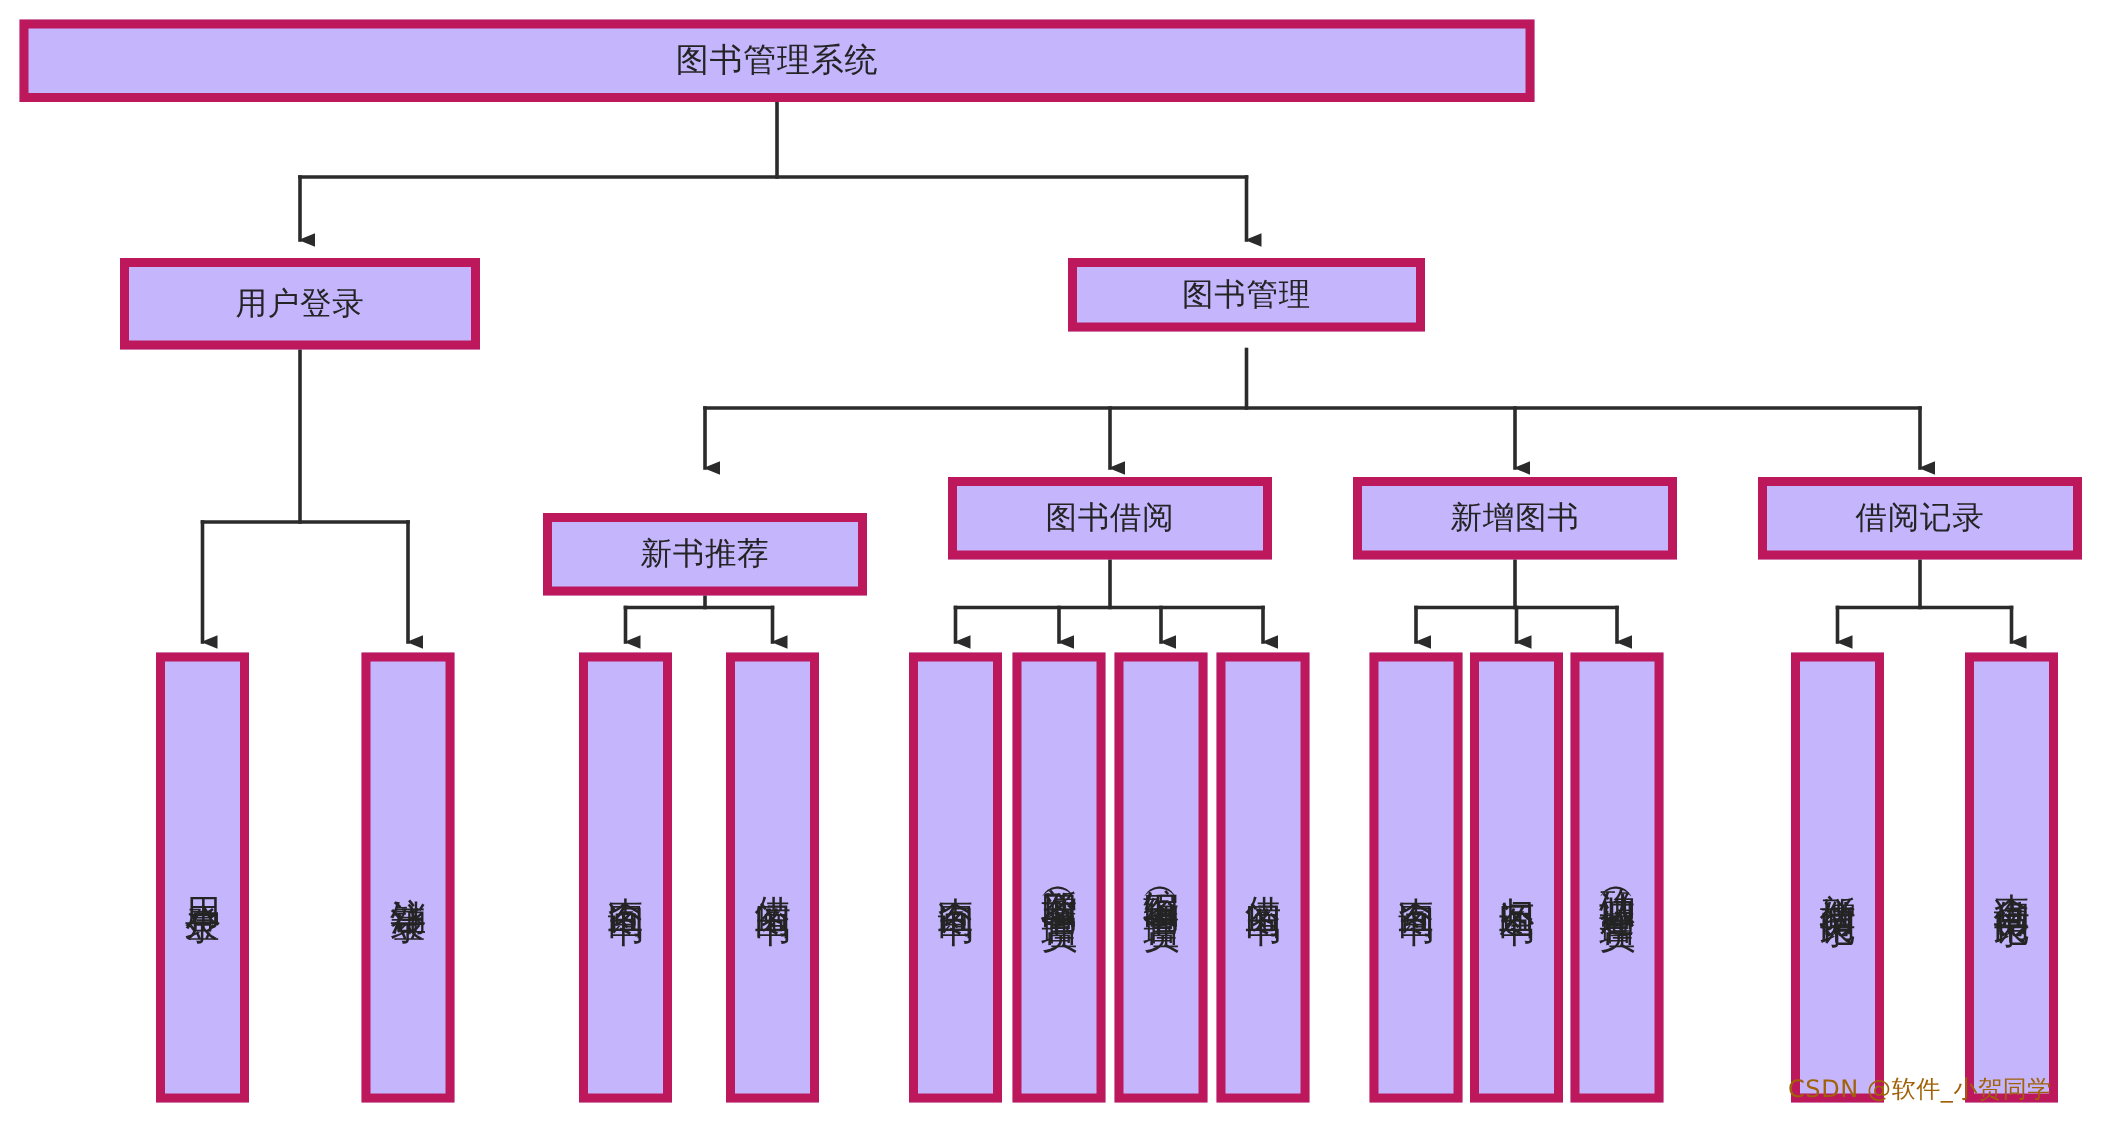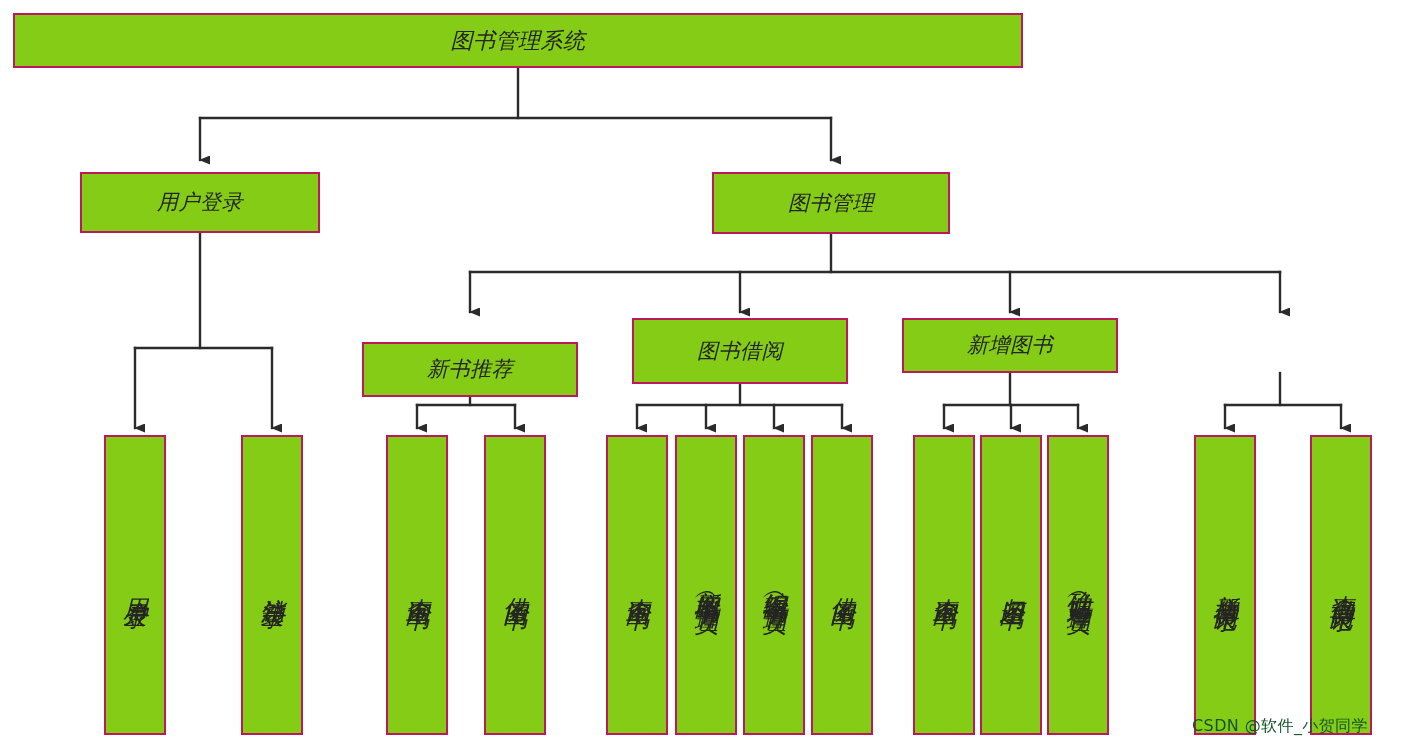--- a/index.html
+++ b/index.html
@@ -19,27 +19,26 @@
   svg#edges{
     position:absolute;
     left:0; top:0;
     width:1405px;
     height:747px;
     pointer-events:none;
   }
   .node{
     position:absolute;
     box-sizing:border-box;
-    border:2px solid #be185d;
-    background:#84cc16;
+    border:6px solid #be185d;
+    background:#c4b5fd;
     display:flex;
     align-items:center;
     justify-content:center;
     z-index:2;
-    font-style:italic;
   }
   .node .label{
     display:block;
     text-align:center;
     line-height:1.18;
     color:#242424;
     letter-spacing:0.5px;
     white-space:nowrap;
   }
   
@@ -62,21 +61,21 @@
     line-height:1.02;
     letter-spacing:3px;
     white-space:nowrap;
     max-height:100%;
   }
   .watermark{
     position:absolute;
     left:1192px;
     top:716px;
     font-size:16px;
-    color:#14532d;
+    color:#a16207;
     letter-spacing:0.4px;
     white-space:nowrap;
     z-index:5;
     user-select:none;
   }
 </style>
 </head>
 <body>
 
 <div id="canvas">
@@ -132,36 +131,39 @@
   </svg>
 
   <div class="node horiz root" style="left:13px; top:13px; width:1010px; height:55px;">
     <span class="label">图书管理系统</span>
   </div>
 
   <div class="node horiz" style="left:80px; top:172px; width:240px; height:61px;">
     <span class="label">用户登录</span>
   </div>
 
-  <div class="node horiz" style="left:712px; top:172px; width:238px; height:62px;">
+  <div class="node horiz" style="left:712px; top:172px; width:238px; height:49px;">
     <span class="label">图书管理</span>
   </div>
 
   <div class="node horiz" style="left:362px; top:318px; width:216px; height:55px;margin-top:24px;">
     <span class="label">新书推荐</span>
   </div>
 
-  <div class="node horiz" style="left:632px; top:318px; width:216px; height:66px;">
+  <div class="node horiz" style="left:632px; top:318px; width:216px; height:55px;">
     <span class="label">图书借阅</span>
   </div>
 
   <div class="node horiz" style="left:902px; top:318px; width:216px; height:55px;">
     <span class="label">新增图书</span>
   </div>
 
+  <div class="node horiz" style="left:1172px; top:318px; width:216px; height:55px;">
+    <span class="label">借阅记录</span>
+  </div>
 
   <div class="node vert" style="left:104px; top:435px; width:62px; height:300px;">
     <span class="label">用户登录</span>
   </div>
 
   <div class="node vert" style="left:241px; top:435px; width:62px; height:300px;">
     <span class="label">注销登录</span>
   </div>
 
   <div class="node vert" style="left:386px; top:435px; width:62px; height:300px;">

